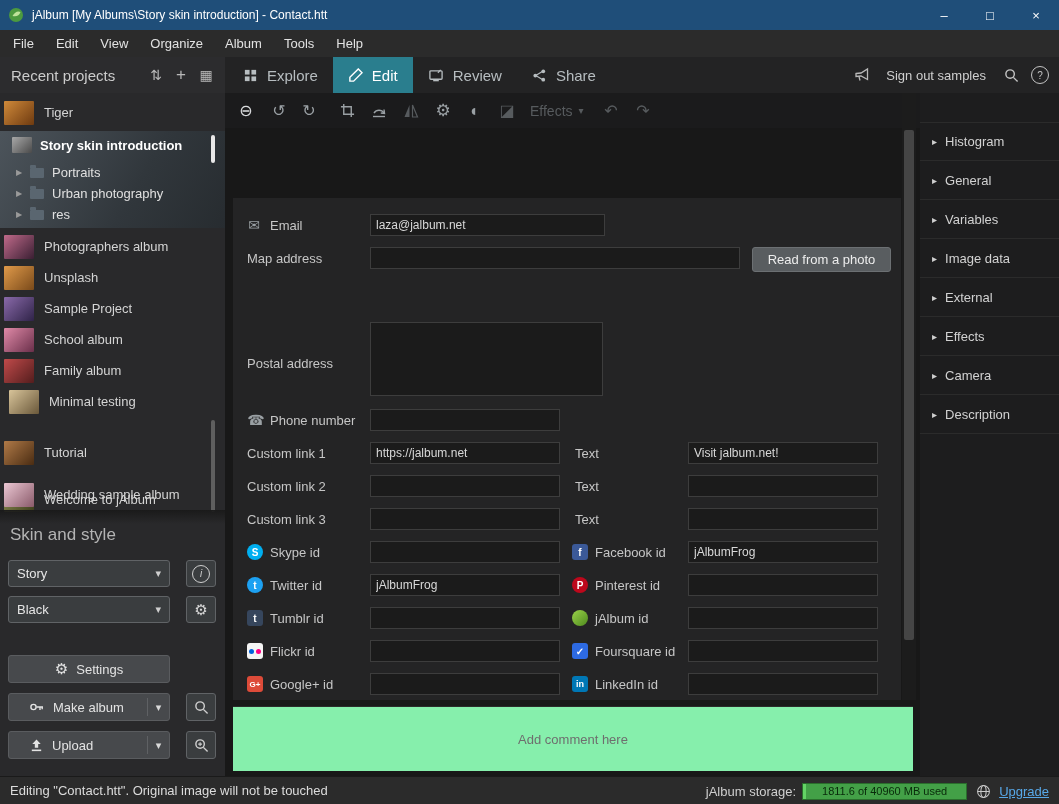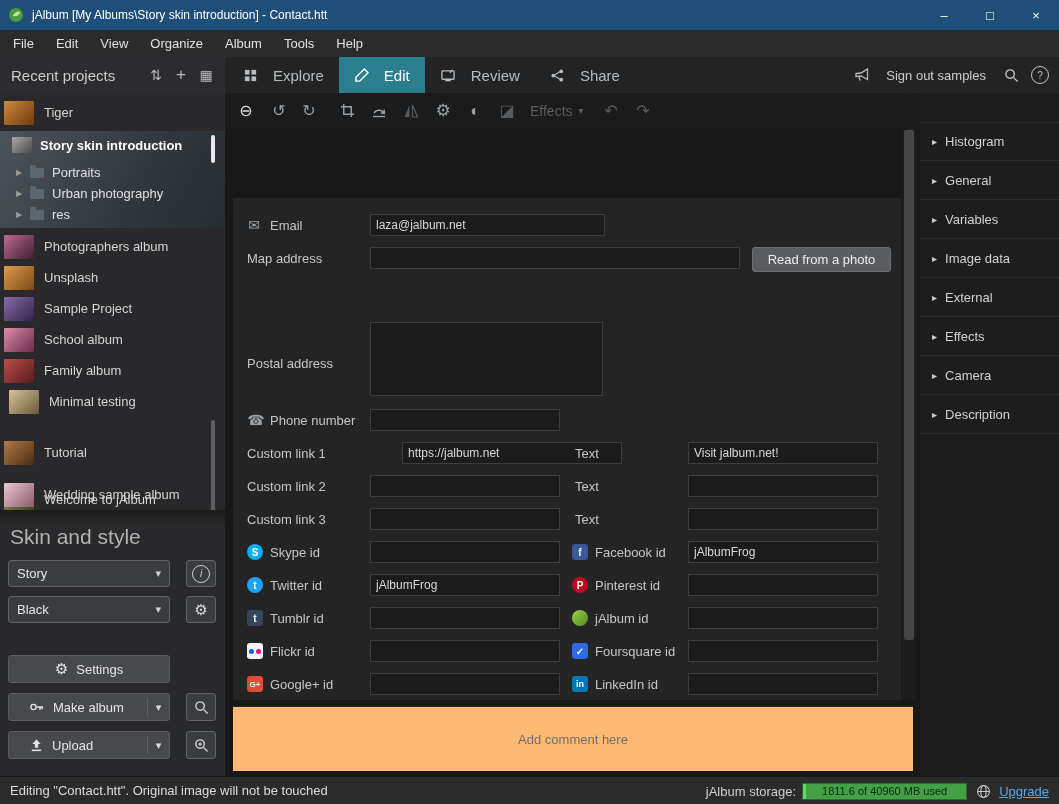--- a/index.html
+++ b/index.html
@@ -21,21 +21,21 @@
   .mitem{padding:0 11px;height:100%;display:flex;align-items:center;color:#e2e2e2;}
 
   
   .headerband{position:absolute;left:0;top:57px;width:1059px;height:36px;background:#232324;}
   .rp-head{position:absolute;left:0;top:0;width:225px;height:36px;background:#2c2c2e;
            display:flex;align-items:center;}
   .rp-title{font-size:15px;color:#cbcbcb;margin-left:11px;flex:1;}
   .hico{width:22px;height:22px;display:flex;align-items:center;justify-content:center;
         color:#b9b9b9;font-size:14px;margin-right:3px;}
   .tabs{position:absolute;left:228px;top:0;height:36px;display:flex;align-items:stretch;}
-  .tab{display:flex;align-items:center;gap:15px;padding:0 15px;color:#b7bdc0;font-size:15px;}
+  .tab{display:flex;align-items:center;gap:9px;padding:0 15px;color:#b7bdc0;font-size:15px;}
   .tab.active{background:#2a7e8e;color:#fff;}
   .hdr-right{position:absolute;right:0;top:0;height:36px;display:flex;align-items:center;padding-right:10px;}
   .signout{color:#cfcfcf;font-size:13px;margin:0 18px 0 14px;}
   .helpcirc{width:16px;height:16px;border:1.4px solid #c4c4c4;border-radius:50%;display:flex;
             align-items:center;justify-content:center;font-size:10px;color:#c4c4c4;margin-left:12px;}
 
   
   .sidebar{position:absolute;left:0;top:93px;width:225px;height:683px;background:#29292b;}
   .prow{position:absolute;left:0;width:225px;height:31px;display:flex;align-items:center;gap:10px;
         padding-left:4px;box-sizing:border-box;color:#d4d4d4;}
@@ -55,21 +55,21 @@
             background:linear-gradient(120deg,#4c545b,#31373c 60%,#272c30);}
   .selrow{position:absolute;left:12px;top:6px;display:flex;align-items:center;gap:8px;}
   .seltitle{font-weight:bold;color:#fff;font-size:13px;}
   .treerow{position:absolute;left:0;width:225px;height:21px;display:flex;align-items:center;color:#e0e0e0;}
   .tcaret{width:12px;font-size:8px;color:#9a9a9a;margin-left:16px;}
   .folder{width:14px;height:10px;background:#5a6670;border-radius:1px;position:relative;margin:0 8px 0 2px;}
   .folder::before{content:"";position:absolute;left:0;top:-3px;width:6px;height:3px;background:#5a6670;
                   border-radius:1px 1px 0 0;}
   .shadow{position:absolute;left:0;top:417px;width:225px;height:14px;
           background:linear-gradient(#1a1a1a,rgba(26,26,26,0));}
-  .skinhead{position:absolute;left:10px;top:432px;font-size:21px;color:#b3b3b3;}
+  .skinhead{position:absolute;left:10px;top:432px;font-size:17px;color:#b3b3b3;}
   .sel{position:absolute;left:8px;width:162px;height:27px;background:#3a3d3f;border:1px solid #606366;
        border-radius:3px;display:flex;align-items:center;padding:0 8px;box-sizing:border-box;color:#e6e6e6;}
   .sel .caret{margin-left:auto;color:#cfcfcf;font-size:11px;}
   .sqbtn{position:absolute;left:186px;width:30px;height:27px;background:#3a3d3f;border:1px solid #606366;
          border-radius:3px;display:flex;align-items:center;justify-content:center;box-sizing:border-box;
          color:#d6d6d6;}
   .sbtn{position:absolute;left:8px;width:162px;height:28px;background:#47494c;border:1px solid #5a5c5f;
         border-radius:3px;display:flex;align-items:center;justify-content:center;gap:8px;
         box-sizing:border-box;color:#e3e3e3;}
   .split{justify-content:flex-start;padding-left:20px;}
@@ -104,21 +104,21 @@
   .ruler-major{position:absolute;left:139px;top:3px;width:190px;height:11px;
          background:repeating-linear-gradient(90deg,#a5a5a5 0 1px,rgba(0,0,0,0) 1px 92.5px);}
   .sthumb{position:absolute;top:1px;width:11px;height:13px;background:#71767a;
           clip-path:polygon(50% 0,100% 38%,100% 100%,0 100%,0 38%);}
   .ticklbl{position:absolute;top:18px;transform:translateX(-50%);font-size:12px;color:#c9c9c9;}
   .sic{width:16px;height:16px;border-radius:3px;display:flex;align-items:center;justify-content:center;
        font-size:10px;font-weight:bold;color:#fff;}
   .circ{border-radius:50%;}
   .flickr{background:#f5f5f5;display:flex;align-items:center;justify-content:center;gap:2px;}
   .dot{width:5px;height:5px;border-radius:50%;}
-  .commentpanel{position:absolute;left:233px;top:706px;width:680px;height:64px;background:#fdba74;
+  .commentpanel{position:absolute;left:233px;top:706px;width:680px;height:64px;background:#86efac;
                 border-top:1px solid #2a2a2a;display:flex;align-items:center;justify-content:center;
                 color:#6e6e6e;font-size:13px;}
 
   
   .rpanel{position:absolute;left:920px;top:93px;width:139px;height:683px;background:#1d1d1e;}
   .panelrow{position:absolute;left:0;width:139px;height:39px;display:flex;align-items:center;gap:8px;
             padding-left:12px;box-sizing:border-box;color:#d2d2d2;border-bottom:1px solid #2b2b2b;}
   .pcaret{font-size:10px;color:#cfcfcf;}
 
   
@@ -416,21 +416,21 @@
   </div>
 
   <div class="frow" style="top:409px;">
     <span class="ficon" style="left:14px;">☎</span>
     <span class="flabel" style="left:37px;">Phone number</span>
     <input class="tfield" style="left: 137px; width: 190px;" value="">
   </div>
 
   <div class="frow" style="top:442px;">
     <span class="flabel" style="left:14px;">Custom link 1</span>
-    <input class="tfield" style="left: 137px; width: 220px; margin-left: 32px;" value="https://jalbum.net">
+    <input class="tfield" style="left: 137px; width: 190px;" value="https://jalbum.net">
     <span class="flabel" style="left:342px;">Text</span>
     <input class="tfield" style="left: 455px; width: 190px;" value="Visit jalbum.net!">
   </div>
   <div class="frow" style="top:475px;">
     <span class="flabel" style="left:14px;">Custom link 2</span>
     <input class="tfield" style="left: 137px; width: 190px;" value="">
     <span class="flabel" style="left:342px;">Text</span>
     <input class="tfield" style="left: 455px; width: 190px;" value="">
   </div>
   <div class="frow" style="top:508px;">

